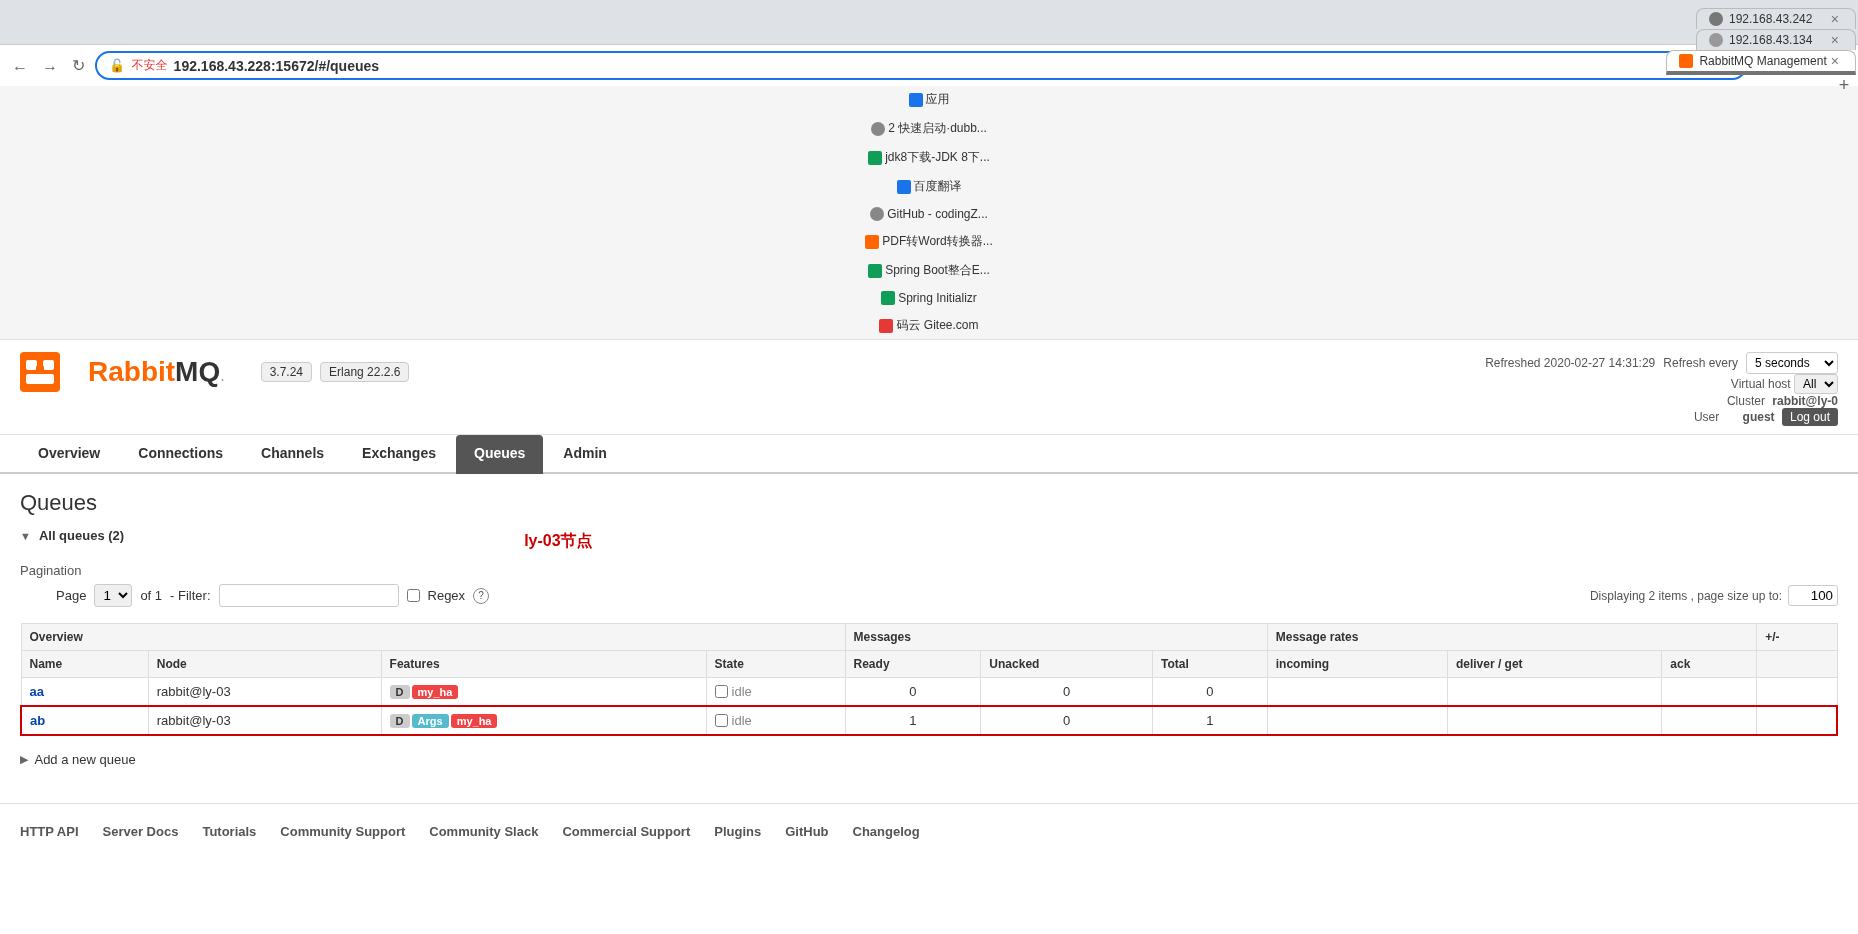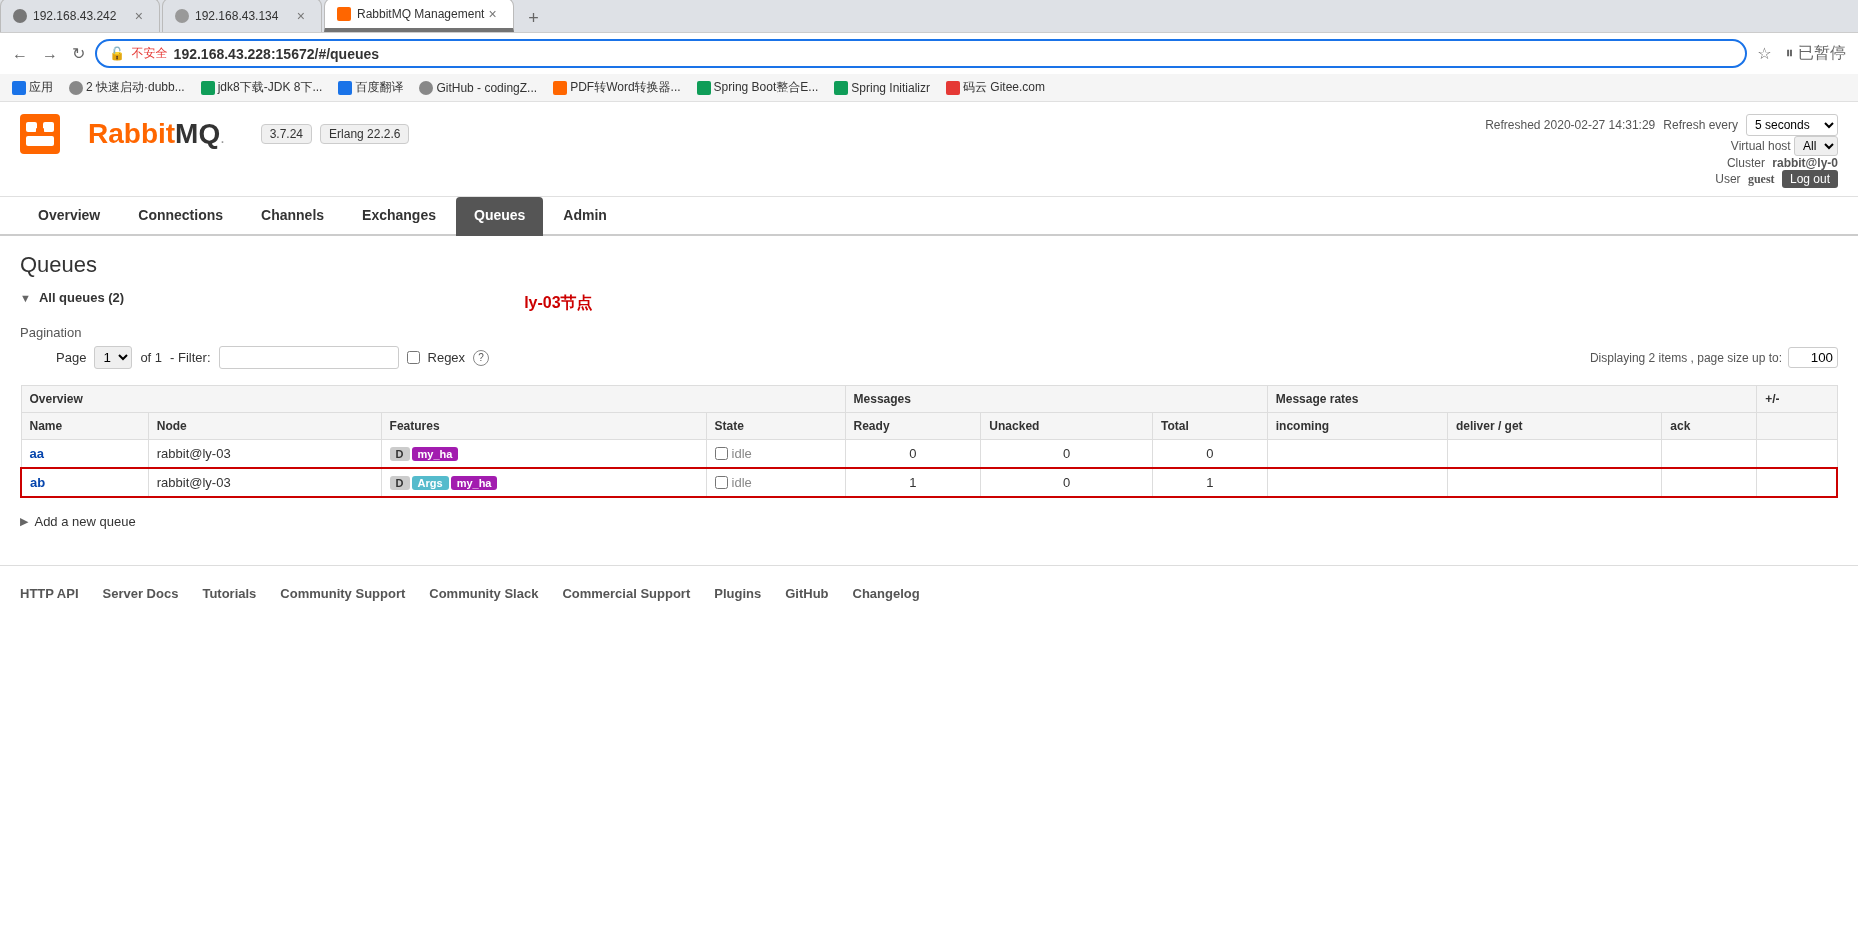--- a/index.html
+++ b/index.html
@@ -1,34 +1,34 @@
 <!DOCTYPE html>
 <html><head>
   <meta charset="utf-8">
   <style>
     * { box-sizing: border-box; margin: 0; padding: 0; }
     body { font-family: Arial, sans-serif; font-size: 13px; background: #fff; color: #333; overflow-x: hidden; }
 
     
     .browser-chrome { background: #dee1e6; width: 100%; }
-    .tab-bar { display: flex; align-items: flex-end; padding: 8px 0 0 0; height: 32px; background: #dee1e6; }
+    .tab-bar { display: flex; align-items: flex-end; padding: 8px 0 0 0; height: 44px; background: #dee1e6; flex-direction: column; }
     .tab { display: flex; align-items: center; padding: 0 12px; height: 34px; background: #dee1e6; border-radius: 8px 8px 0 0; font-size: 12px; color: #333; min-width: 160px; max-width: 220px; cursor: pointer; border: 1px solid #bbb; border-bottom: none; margin-right: 2px; }
     .tab.active { background: #fff; border-bottom: 4px solid #737373; z-index: 1; }
     .tab-icon { width: 14px; height: 14px; margin-right: 6px; border-radius: 50%; background: #999; flex-shrink: 0; }
     .tab-icon.loading { background: #777; }
     .tab-icon.rabbitmq { background: #f60; border-radius: 2px; }
     .tab-close { margin-left: auto; color: #777; font-size: 14px; cursor: pointer; padding: 2px 4px; }
     .tab-new { display: flex; align-items: center; justify-content: center; width: 28px; height: 28px; color: #666; font-size: 18px; cursor: pointer; margin-left: 4px; }
 
     .address-bar-row { display: flex; align-items: center; background: #fff; padding: 6px 8px; gap: 6px; border-top: 1px solid #ccc; }
     .nav-btn { background: none; border: none; color: #666; font-size: 16px; cursor: pointer; padding: 2px 4px; }
     .nav-btn:disabled { color: #bbb; cursor: default; }
     .address-box { display: flex; align-items: center; flex: 1; border: 2px solid #1a73e8; border-radius: 20px; padding: 4px 12px; background: #fff; }
     .address-box .lock-icon { color: #e53935; margin-right: 6px; font-size: 13px; }
-    .bookmarks-bar { display: flex; align-items: center; padding: 3px 8px; background: #f5f5f5; border-bottom: 1px solid #e0e0e0; gap: 8px; font-size: 12px; overflow: hidden; }
+    .bookmarks-bar { display: flex; align-items: center; padding: 3px 0; background: #f5f5f5; border-bottom: 1px solid #e0e0e0; gap: 8px; font-size: 12px; overflow: hidden; flex-direction: column; }
     .bookmark-item { display: flex; align-items: center; gap: 3px; white-space: nowrap; color: #333; cursor: pointer; padding: 2px 4px; border-radius: 3px; }
     .bm-icon { width: 14px; height: 14px; background: #4285f4; border-radius: 2px; flex-shrink: 0; }
     .bm-icon.orange { background: #f60; }
     .bm-icon.blue { background: #1a73e8; }
     .bm-icon.green { background: #0f9d58; }
     .bm-icon.red { background: #e53935; }
     .bm-icon.gray { background: #888; border-radius: 50%; }
 
     
     .app { background: #fff; }
@@ -69,21 +69,21 @@
     .display-info { margin-left: auto; font-size: 12px; color: #555; display: flex; align-items: center; gap: 6px; }
     .page-size-input { width: 50px; border: 1px solid #ccc; border-radius: 3px; padding: 2px 4px; text-align: right; }
 
     
     .queue-table { width: 100%; border-collapse: collapse; font-size: 13px; }
     .queue-table th { background: #f5f5f5; border: 1px solid #ddd; padding: 6px 8px; text-align: left; font-weight: bold; font-size: 12px; }
     .queue-table td { border: 1px solid #ddd; padding: 6px 8px; vertical-align: middle; }
     .col-header-group { background: #e8e8e8; text-align: center; font-size: 12px; font-weight: bold; }
     .feature-tag { display: inline-block; border-radius: 3px; padding: 1px 6px; font-size: 11px; font-weight: bold; margin-right: 2px; }
     .tag-d { background: #ccc; color: #333; }
-    .tag-ha { background: #a21caf; color: #fff; }
+    .tag-ha { background: #ef4444; color: #fff; }
     .tag-args { background: #5bc; color: #fff; }
     .state-idle { color: #888; }
 
     
     .add-queue-section { margin-top: 16px; }
     .add-queue-toggle { display: flex; align-items: center; gap: 6px; cursor: pointer; font-size: 13px; color: #333; }
     .add-queue-toggle .arrow { font-size: 11px; color: #666; }
 
     
     .app-footer { display: flex; gap: 24px; padding: 20px; border-top: 1px solid #ddd; margin-top: 20px; flex-wrap: wrap; }
@@ -201,21 +201,21 @@
         <select style="border:1px solid #ccc;border-radius:3px;padding:1px 4px;font-size:12px;">
           <option>All</option>
         </select>
       </div>
       <div class="cluster-row">
         <span>Cluster</span>
         <strong style="margin-left:4px;">rabbit@ly-0</strong>
       </div>
       <div class="user-row">
         <span>User</span>
-        <strong style="margin-left:4px;font-family:Liberation Serif, serif;">guest</strong>
+        <strong style="margin-left:20px;">guest</strong>
         <button class="logout-btn">Log out</button>
       </div>
     </div>
   </div>
 
   <div class="main-nav">
     <a class="nav-item">Overview</a>
     <a class="nav-item">Connections</a>
     <a class="nav-item">Channels</a>
     <a class="nav-item">Exchanges</a>

